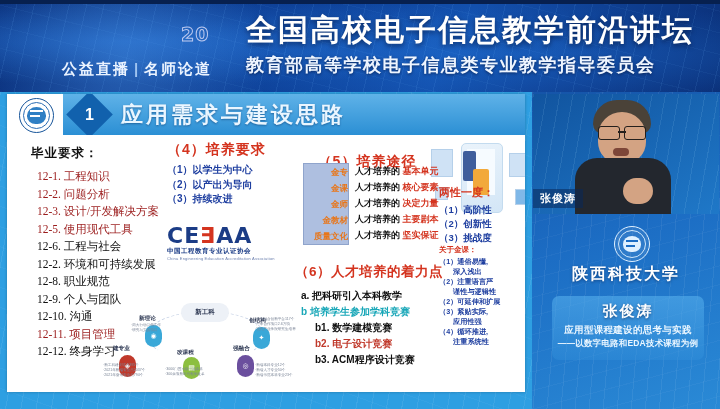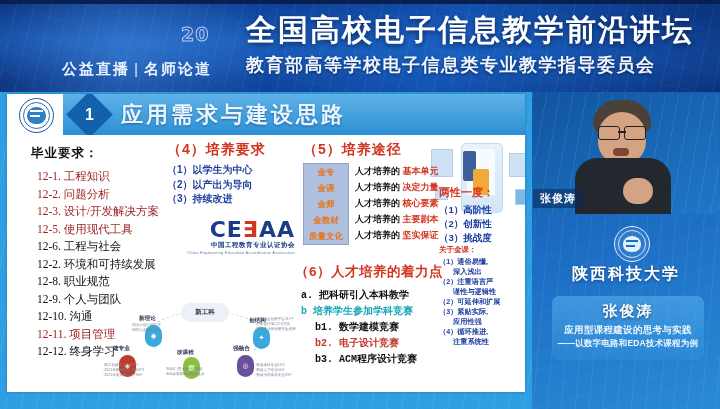--- a/index.html
+++ b/index.html
@@ -74,21 +74,21 @@
   .grad li{list-style:none;font-size:11.5px;line-height:17.5px;color:#111;margin-left:14px;
       white-space:nowrap;font-family:"Liberation Serif","DejaVu Serif",serif;}
   .grad li.hi{color:#9b1c1c;}
 
   
   .c4{position:absolute;left:160px;top:6px;width:128px;}
   .c4-h{color:#d4341f;font-size:14px;font-weight:bold;letter-spacing:1px;white-space:nowrap;}
   .c4-s{color:#d4341f;font-size:10.5px;font-weight:bold;margin-top:7px;white-space:nowrap;}
   .c4 ul{margin:4px 0 0 0;padding:0;}
   .c4 li{list-style:none;color:#1f3fa0;font-size:10px;line-height:14.5px;font-weight:bold;white-space:nowrap;}
-  .ceaa{margin-top:12px;text-align:right;}
+  .ceaa{margin-top:18px;text-align:left;}
   .ceaa .big{font-size:22px;font-weight:bold;color:#1b3c86;letter-spacing:1px;line-height:22px;
       font-family:"DejaVu Sans",sans-serif;}
   .ceaa .big i{font-style:normal;color:#d4341f;}
   .ceaa .cn{font-size:6.5px;color:#1b3c86;font-weight:bold;letter-spacing:.5px;}
   .ceaa .en{font-size:4px;color:#6b7fae;letter-spacing:.2px;}
 
   
   .info{position:absolute;left:96px;top:168px;width:205px;height:88px;}
   .info .hub{position:absolute;left:78px;top:0;width:48px;height:19px;border-radius:10px;
       background:#edf1f7;color:#2a3550;font-size:6.5px;font-weight:bold;display:flex;
@@ -99,25 +99,25 @@
       justify-content:center;color:#fff;font-size:7px;}
   .nd.n1{left:42px;top:22px;background:#3aa8d8;}
   .nd.n2{left:16px;top:52px;background:#c0392b;}
   .nd.n3{left:80px;top:54px;background:#8cbf3f;}
   .nd.n4{left:134px;top:52px;background:#6b4f9e;}
   .nd.n5{left:150px;top:24px;background:#3aa8d8;}
   .lbl{position:absolute;font-size:5.6px;font-weight:bold;color:#2a3550;white-space:nowrap;}
   .mini{position:absolute;font-size:3.6px;color:#7b8597;line-height:5px;white-space:nowrap;}
 
   
-  .c5{position:absolute;left:296px;top:6px;width:128px;}
+  .c5{position:absolute;left:296px;top:18px;width:128px;text-align:center;}
   .c5-h{color:#d4341f;font-size:14px;font-weight:bold;letter-spacing:1px;white-space:nowrap;}
   .tbl{position:absolute;left:296px;top:28px;display:flex;}
   .tbl .lcol{width:44px;background:#aebfe0;border:1px solid #8fa4cc;}
-  .tbl .lcol div{height:16px;line-height:16px;text-align:center;color:#e8761a;font-size:8.5px;
+  .tbl .lcol div{height:16px;line-height:16px;text-align:right;color:#e8761a;font-size:8.5px;
       font-weight:bold;white-space:nowrap;}
   .tbl .rcol{margin-left:6px;}
   .tbl .rcol div{height:16px;line-height:16px;color:#111;font-size:9px;font-weight:bold;white-space:nowrap;}
   .tbl .rcol div b{color:#d4341f;}
 
   
   .c6{position:absolute;left:432px;top:50px;width:86px;}
   .c6-h{color:#d4341f;font-size:11px;font-weight:bold;white-space:nowrap;}
   .c6 ul{margin:3px 18px 0 0;padding:0;}
   .c6 li{list-style:none;color:#1f3fa0;font-size:9.5px;line-height:14px;font-weight:bold;white-space:nowrap;}
@@ -125,21 +125,21 @@
   .c7-h{color:#d4341f;font-size:7.5px;font-weight:bold;white-space:nowrap;}
   .c7 ul{margin:2px 0 0 0;padding:0;}
   .c7 li{list-style:none;color:#1f3fa0;font-size:7.2px;line-height:10px;font-weight:bold;white-space:nowrap;}
   .c7 li span{display:block;padding-left:14px;}
 
   
   .c8{position:absolute;left:288px;top:128px;width:225px;}
   .c8-h{color:#d4341f;font-size:13.5px;font-weight:bold;letter-spacing:.5px;white-space:nowrap;}
   .c8 ul{margin:7px 0 0 6px;padding:0;}
   .c8 li{list-style:none;font-size:10px;line-height:16px;color:#111;white-space:nowrap;
-      font-family:Liberation Mono, monospace;font-weight:bold;}
+      font-family:Liberation Sans, sans-serif;font-weight:bold;}
   .c8 li.g{color:#19a7b8;} .c8 li.r{color:#c0392b;} .c8 li.ind{padding-left:14px;}
 
   
   .iso{position:absolute;left:420px;top:8px;width:108px;height:75px;}
   .iso .phone{position:absolute;left:34px;top:0;width:40px;height:68px;border-radius:5px;
       background:linear-gradient(160deg,#eaf3fb,#d3e6f6);border:1px solid #c3dbef;}
   .iso .scr{position:absolute;left:40px;top:6px;width:28px;height:46px;background:#f6fbff;}
   .iso .box{position:absolute;background:#cfe2f5;border:1px solid #b5d0ea;}
   .iso .b1{left:4px;top:6px;width:20px;height:26px;}
   .iso .b2{left:82px;top:10px;width:18px;height:22px;}
@@ -313,22 +313,22 @@
         <div class="tbl">
           <div class="lcol" id="tbl-left">
               <div>金专</div>
               <div>金课</div>
               <div>金师</div>
               <div>金教材</div>
               <div>质量文化</div>
             </div>
           <div class="rcol" id="tbl-right">
               <div>人才培养的 <b>基本单元</b></div>
+              <div>人才培养的 <b>核心要素</b></div>
               <div>人才培养的 <b>决定力量</b></div>
-              <div>人才培养的 <b>核心要素</b></div>
               <div>人才培养的 <b>主要剧本</b></div>
               <div>人才培养的 <b>坚实保证</b></div>
             </div>
         </div>
 
         <div class="c6">
           <div class="c6-h">两性一度：</div>
           <ul id="c6-list">
               <li>（1）高阶性</li>
               <li>（2）创新性</li>

